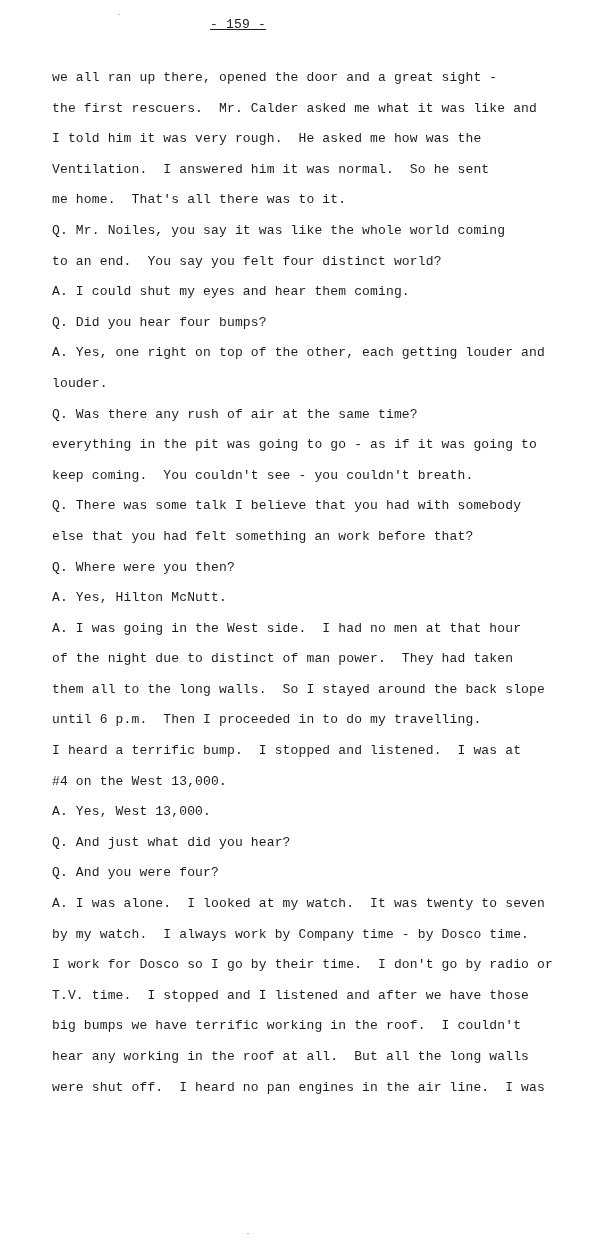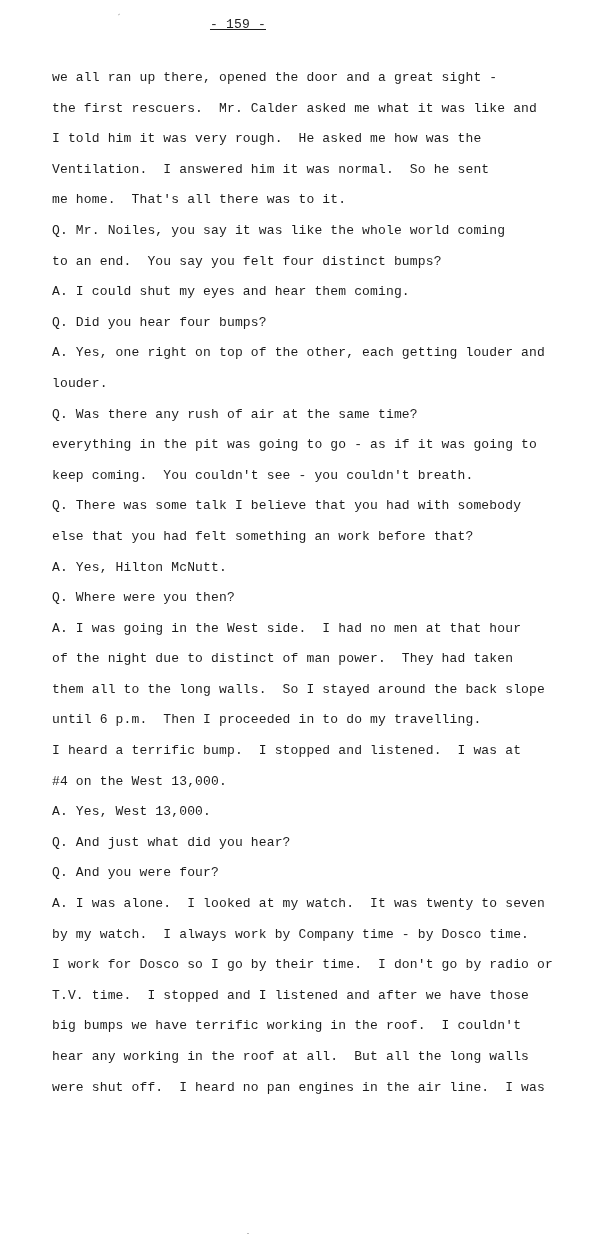--- a/index.html
+++ b/index.html
@@ -52,32 +52,32 @@
 
 <div class="page-number">- 159 -</div>
 
 <div class="transcript">
   <div class="line">we all ran up there, opened the door and a great sight -</div>
   <div class="line">the first rescuers.  Mr. Calder asked me what it was like and</div>
   <div class="line">I told him it was very rough.  He asked me how was the</div>
   <div class="line">Ventilation.  I answered him it was normal.  So he sent</div>
   <div class="line">me home.  That's all there was to it.</div>
   <div class="line">Q. Mr. Noiles, you say it was like the whole world coming</div>
-  <div class="line">to an end.  You say you felt four distinct bumps?</div>
+  <div class="line">to an end.  You say you felt four distinct world?</div>
   <div class="line">A. I could shut my eyes and hear them coming.</div>
   <div class="line">Q. Did you hear four bumps?</div>
   <div class="line">A. Yes, one right on top of the other, each getting louder and</div>
   <div class="line">louder.</div>
   <div class="line">Q. Was there any rush of air at the same time?</div>
   <div class="line">everything in the pit was going to go - as if it was going to</div>
   <div class="line">keep coming.  You couldn't see - you couldn't breath.</div>
   <div class="line">Q. There was some talk I believe that you had with somebody</div>
   <div class="line">else that you had felt something an work before that?</div>
+  <div class="line">Q. Where were you then?</div>
   <div class="line">A. Yes, Hilton McNutt.</div>
-  <div class="line">Q. Where were you then?</div>
   <div class="line">A. I was going in the West side.  I had no men at that hour</div>
   <div class="line">of the night due to distinct of man power.  They had taken</div>
   <div class="line">them all to the long walls.  So I stayed around the back slope</div>
   <div class="line">until 6 p.m.  Then I proceeded in to do my travelling.</div>
   <div class="line">I heard a terrific bump.  I stopped and listened.  I was at</div>
   <div class="line">#4 on the West 13,000.</div>
   <div class="line">A. Yes, West 13,000.</div>
   <div class="line">Q. And just what did you hear?</div>
   <div class="line">Q. And you were four?</div>
   <div class="line">A. I was alone.  I looked at my watch.  It was twenty to seven</div>

